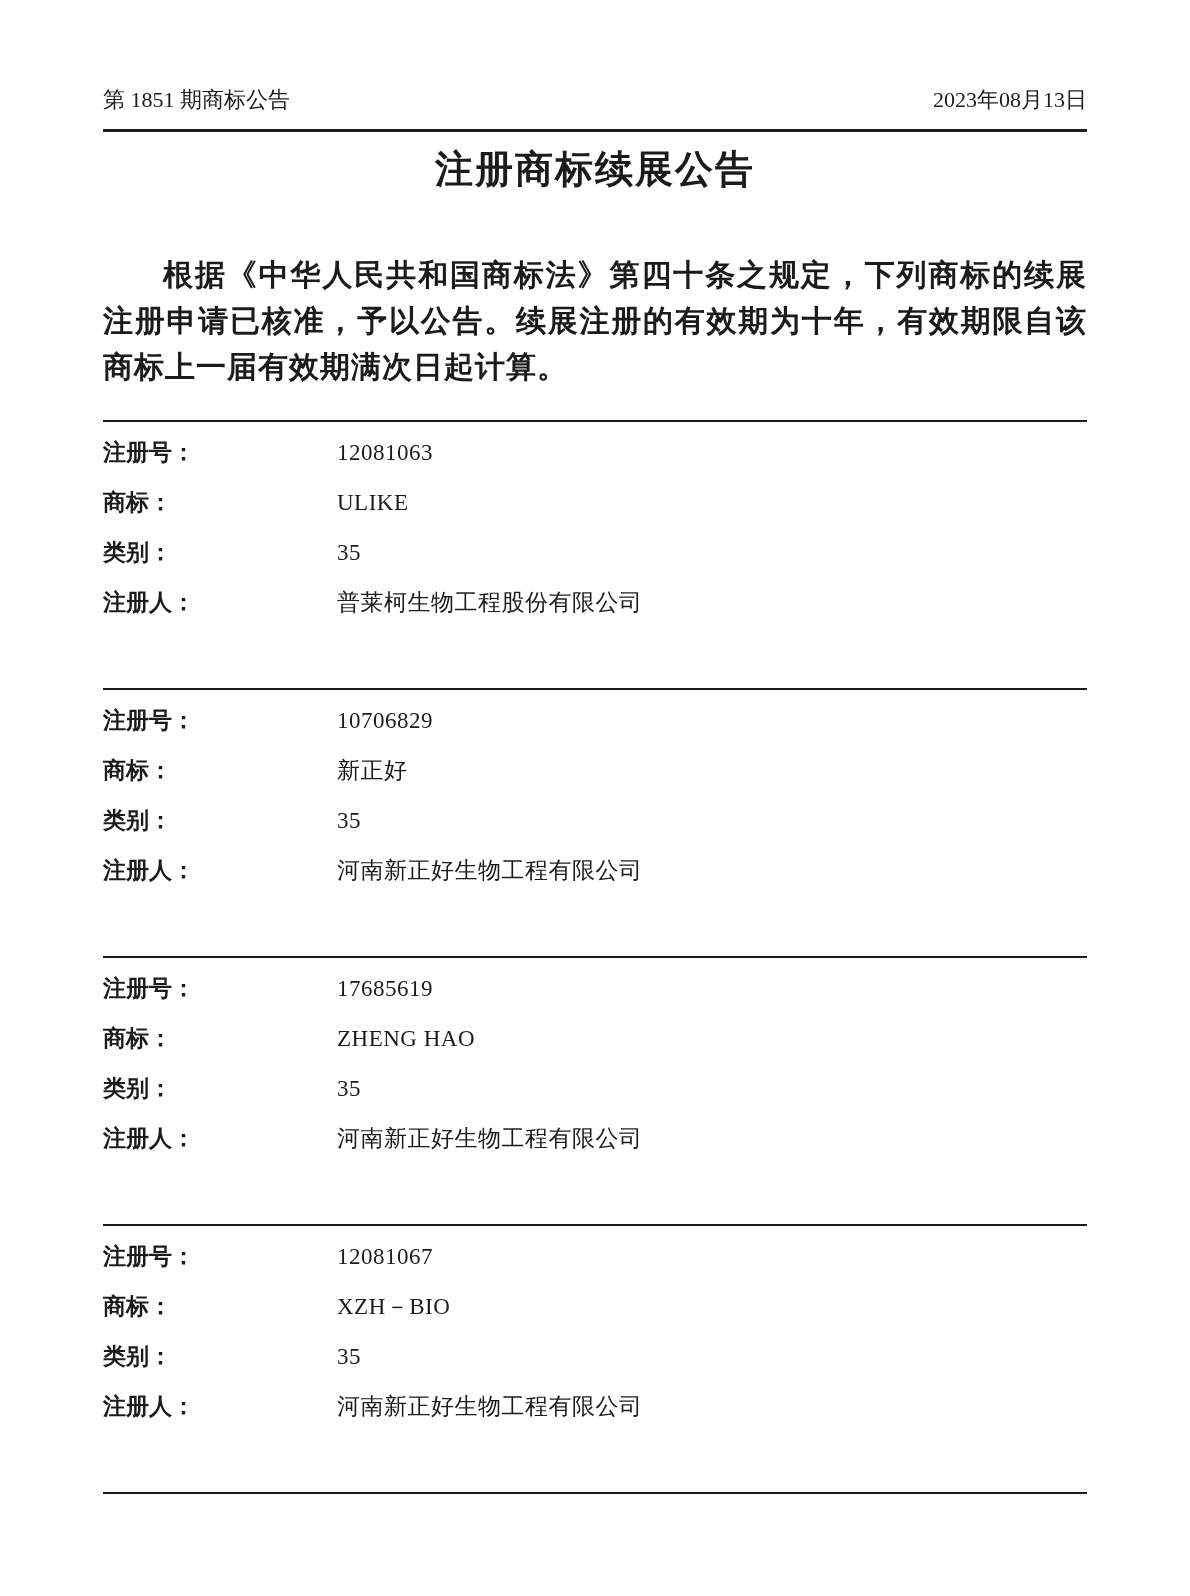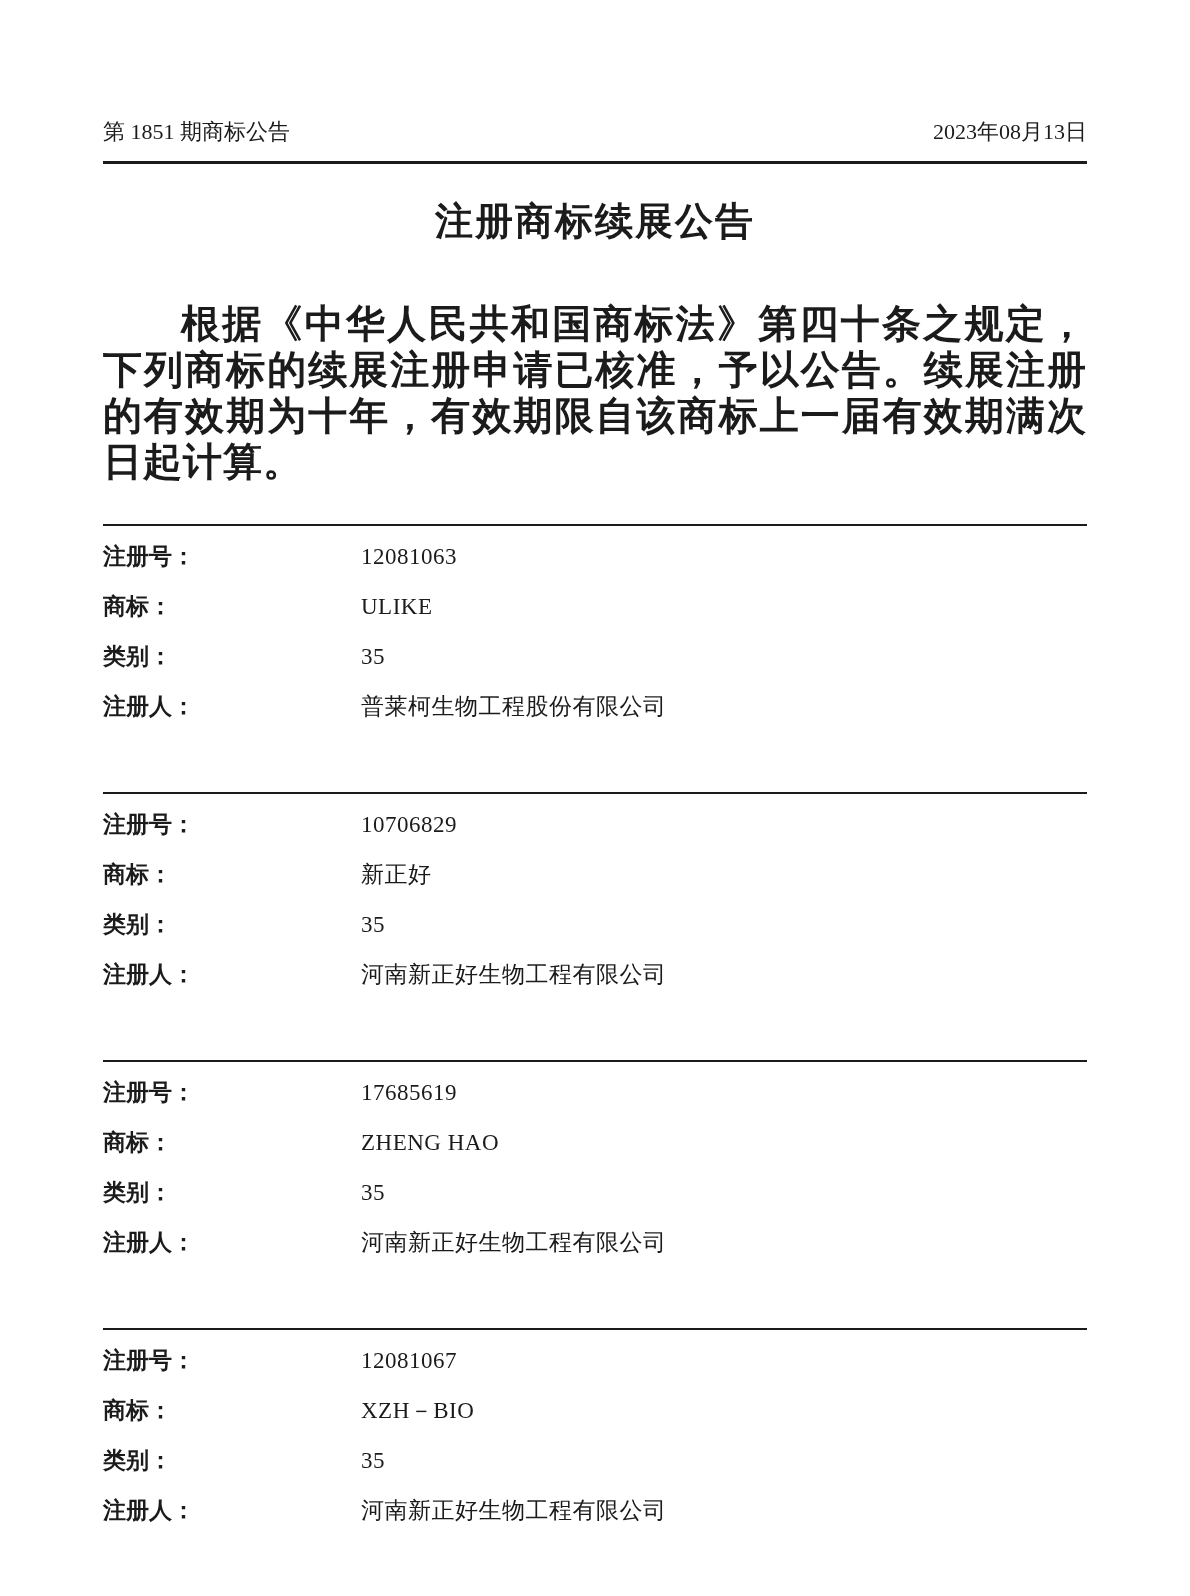--- a/index.html
+++ b/index.html
@@ -17,47 +17,47 @@
   }
   .page {
     padding: 0 103px;
   }
 
   
   .header-row {
     display: flex;
     justify-content: space-between;
     align-items: flex-end;
-    padding-top: 120px;
+    padding-top: 88px;
     font-size: 22px;
     line-height: 24px;
   }
   .header-rule {
     border: none;
     border-top: 3px solid #1b1b1b;
     margin: 17px 0 0 0;
   }
 
   
   .doc-title {
     text-align: center;
-    font-family: Liberation Sans, sans-serif;
+    font-family: Liberation Mono, monospace;
     font-weight: bold;
     font-size: 38px;
     line-height: 40px;
-    margin-top: 37px;
+    margin-top: 20px;
     letter-spacing: 2px;
   }
 
   
   .intro {
     margin-top: 60px;
     font-family: Liberation Sans, sans-serif;
     font-weight: bold;
-    font-size: 39px;
+    font-size: 30px;
     line-height: 46px;
     text-indent: 2em;
     text-align: justify;
     letter-spacing: 1px;
   }
 
   
   .entries {
     margin-top: 28px;
   }
@@ -73,21 +73,21 @@
     line-height: 50px;
     white-space: nowrap;
   }
   .row-label {
     width: 218px;
     text-align: left;
     font-weight: bold;
     flex: 0 0 218px;
   }
   .row-value {
-    margin-left: 40px;
+    margin-left: 16px;
     letter-spacing: 0.5px;
   }
   .closing-rule {
     border: none;
     border-top: 2px solid #1b1b1b;
     margin: 0;
   }
 </style>
 </head>
 <body>

